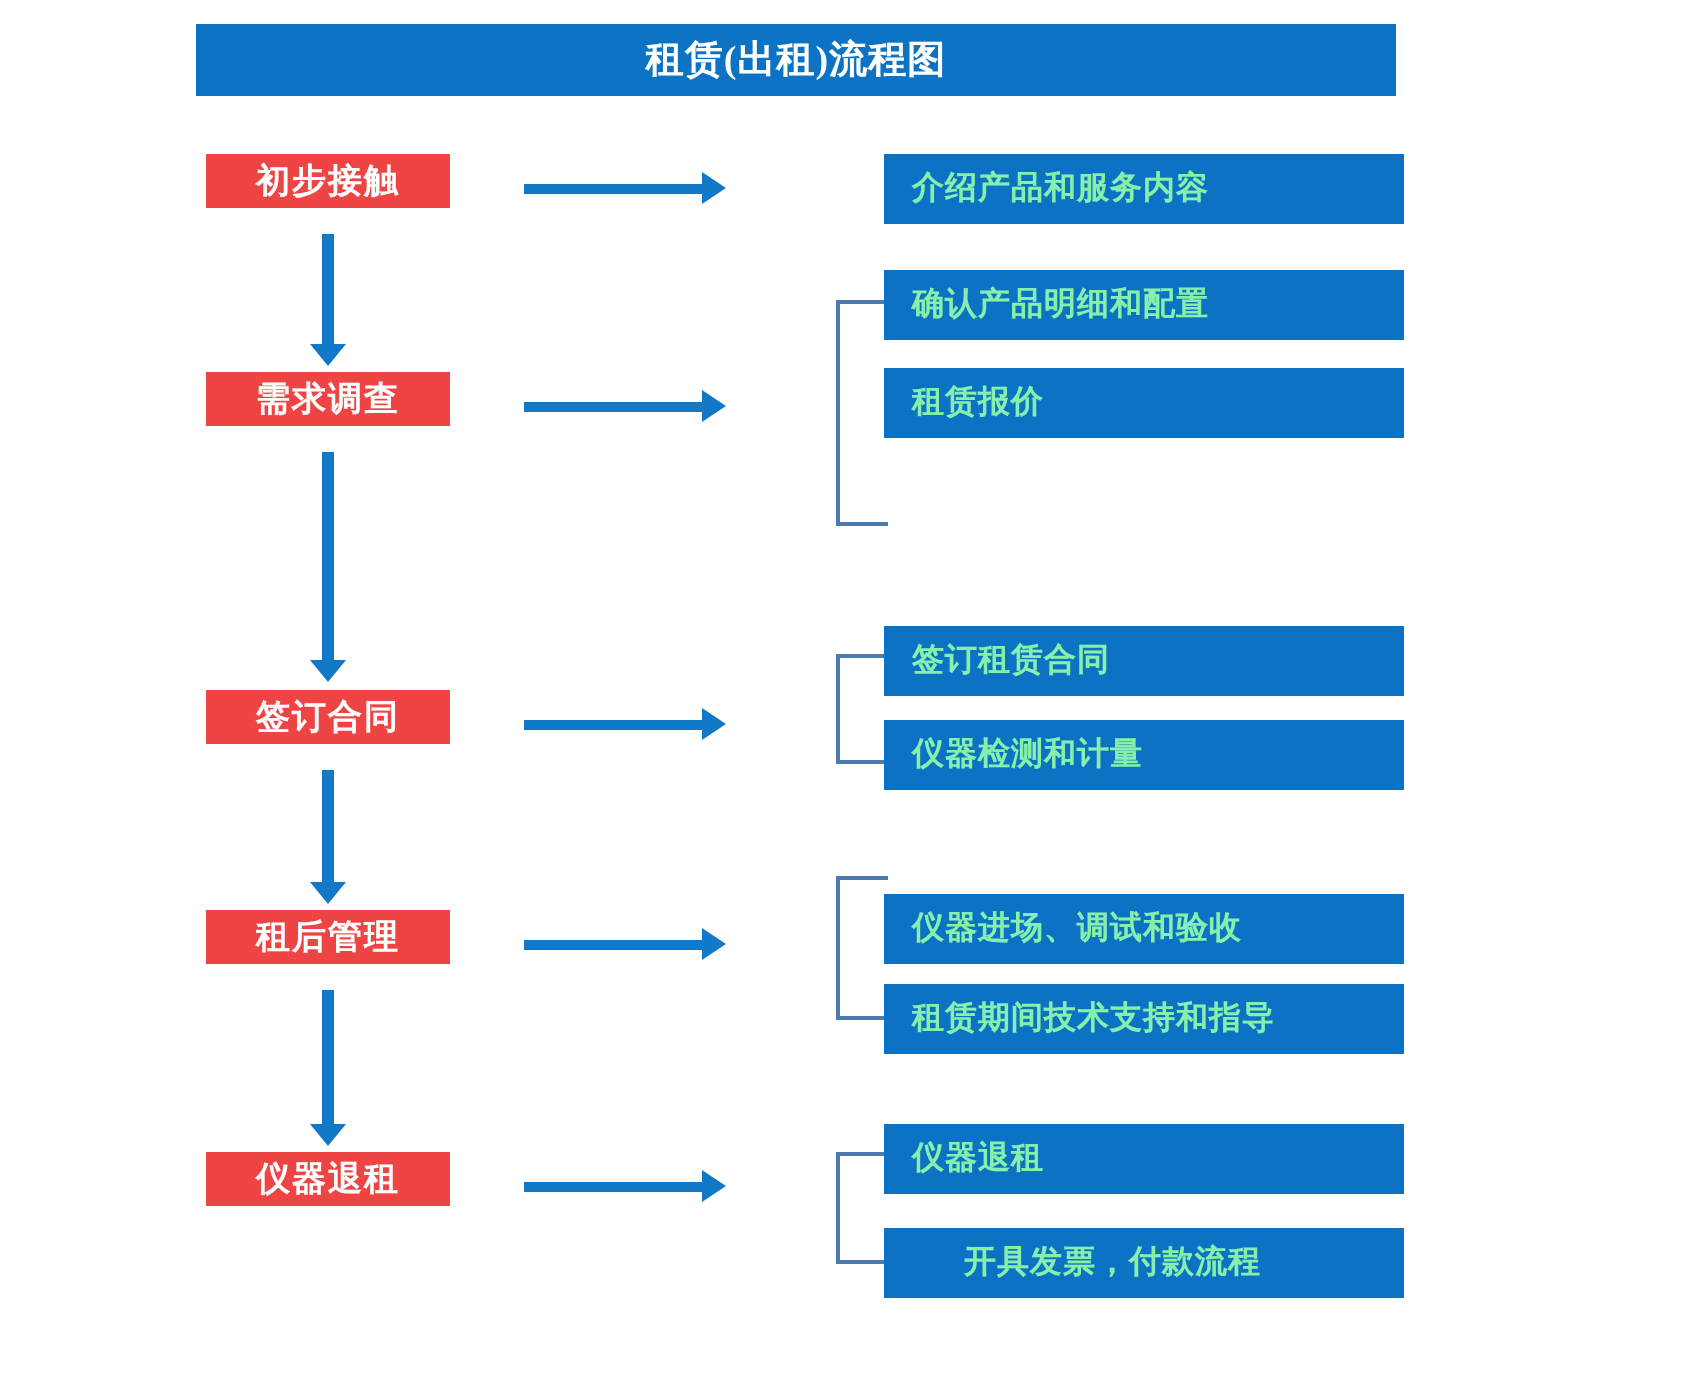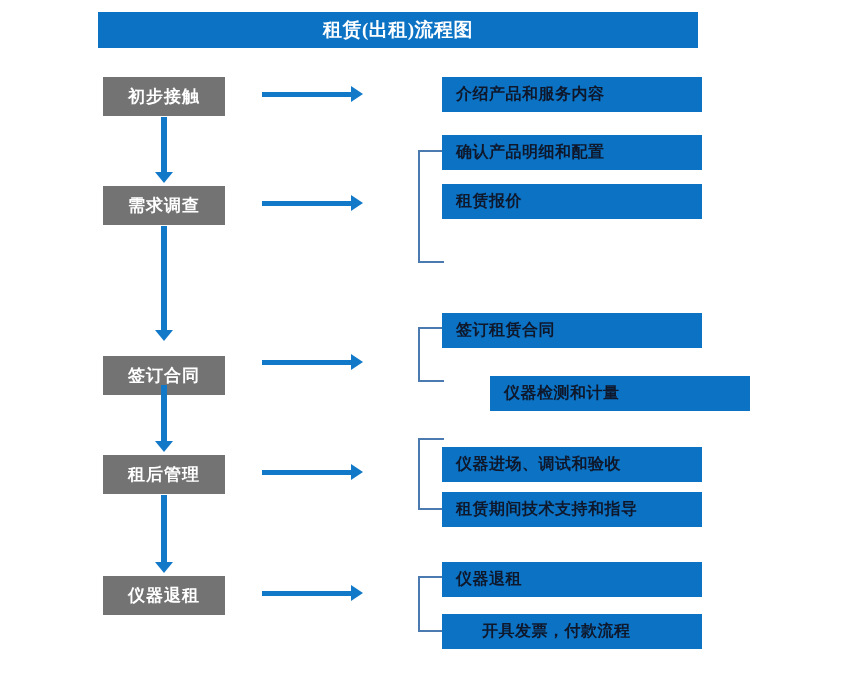--- a/index.html
+++ b/index.html
@@ -33,39 +33,39 @@
     align-items: center;
     justify-content: center;
     letter-spacing: 0.5px;
   }
 
   
   .stage-box {
     position: absolute;
     left: 103px;
     width: 122px;
-    height: 39px;
-    background: #737373;
+    height: 27px;
+    background: #ef4444;
     color: #ffffff;
     font-size: 17px;
     font-weight: bold;
     display: flex;
     align-items: center;
     justify-content: center;
     letter-spacing: 1px;
   }
 
   
   .detail-box {
     position: absolute;
     left: 442px;
     width: 260px;
     height: 35px;
     background: #0B72C4;
-    color: #0f172a;
+    color: #86efac;
     font-size: 16px;
     font-weight: bold;
     display: flex;
     align-items: center;
     padding-left: 14px;
     box-sizing: border-box;
     letter-spacing: 0.5px;
   }
 
   
@@ -132,21 +132,21 @@
 </style>
 </head>
 <body>
 
 <div id="canvas">
 
   <div class="title-bar">租赁(出租)流程图</div>
 
   <div class="stage-box" style="top:77px;">初步接触</div>
   <div class="stage-box" style="top:186px;">需求调查</div>
-  <div class="stage-box" style="top:345px;margin-top:11px;">签订合同</div>
+  <div class="stage-box" style="top:345px;">签订合同</div>
   <div class="stage-box" style="top:455px;">租后管理</div>
   <div class="stage-box" style="top:576px;">仪器退租</div>
 
   <div class="v-arrow" style="left:155px; top:117px; height:66px;">
     <div class="shaft" style="height:55px;"></div>
     <div class="head" style="top:55px;"></div>
   </div>
   <div class="v-arrow" style="left:155px; top:226px; height:115px;">
     <div class="shaft" style="height:104px;"></div>
     <div class="head" style="top:104px;"></div>
@@ -197,21 +197,21 @@
     <div class="stub top"></div>
     <div class="stub bottom"></div>
   </div>
 
   <div class="detail-box" style="top:77px;">介绍产品和服务内容</div>
 
   <div class="detail-box" style="top:135px;">确认产品明细和配置</div>
   <div class="detail-box" style="top:184px;text-align:center;">租赁报价</div>
 
   <div class="detail-box" style="top:313px;">签订租赁合同</div>
-  <div class="detail-box" style="top:376px;margin-left:48px;">仪器检测和计量</div>
+  <div class="detail-box" style="top:360px;">仪器检测和计量</div>
 
   <div class="detail-box" style="top:447px;">仪器进场、调试和验收</div>
   <div class="detail-box" style="top:492px;">租赁期间技术支持和指导</div>
 
   <div class="detail-box" style="top:562px;">仪器退租</div>
   <div class="detail-box" style="top:614px;padding-left:40px;">开具发票，付款流程</div>
 
 </div>
 
 </body></html>

